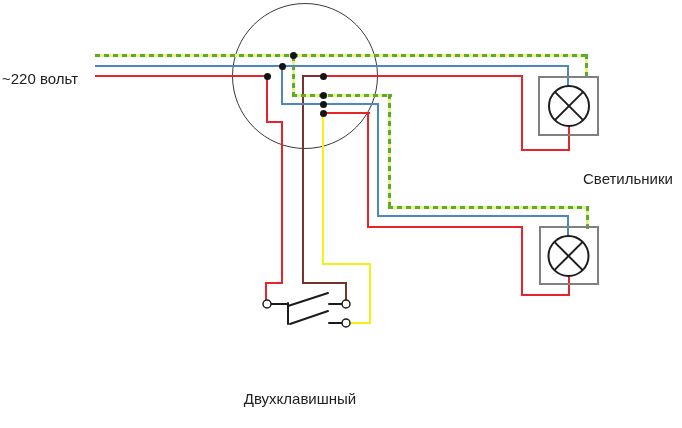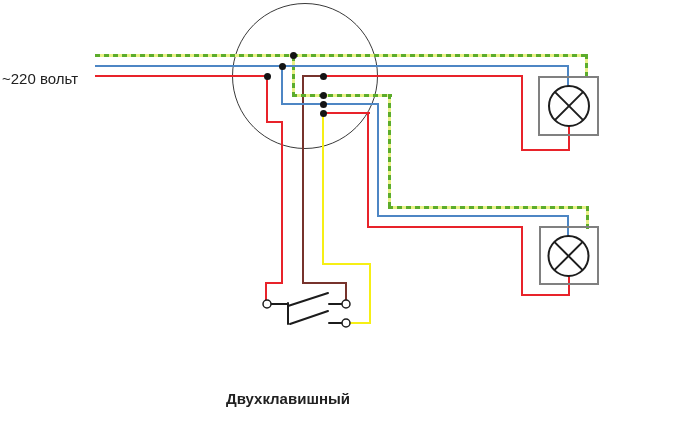--- a/index.html
+++ b/index.html
@@ -14,21 +14,22 @@
   .pe-dash-v{background-image:repeating-linear-gradient(180deg,var(--pe-dash) 0 5px,transparent 5px 9px);}
   .dot{position:absolute;width:7px;height:7px;border-radius:50%;background:#141414;z-index:4;}
   svg.overlay{position:absolute;left:0;top:0;z-index:3;pointer-events:none;}
   #switch-label{text-align:center;line-height:18px;}
 </style>
 </head>
 <body>
 
 <div id="stage" style="--pe-dash: #5cac2b;">
   <div class="label" style="left:2px;top:58px;margin-top:12px;">~220 вольт</div>
-  <div class="label" id="switch-label" style="left:198px;top:390px;width:180px;font-weight:bold;">
+  <div class="label" style="left:583px;top:170px;">Светильники</div>
+  <div class="label" id="switch-label" style="left:210px;top:390px;width:180px;">
     <div>Двухклавишный</div>
   </div>
 <div class="junction-circle" style="left: 232px; top: 3px; width: 144px; height: 144px; border-color: rgb(58, 58, 58);"></div>
     <div class="seg" style="left: 95px; top: 75px; width: 173px; height: 2px; background: rgb(232, 35, 42);"></div>
     <div class="seg" style="left: 266px; top: 75px; width: 2px; height: 48px; background: rgb(232, 35, 42);"></div>
     <div class="seg" style="left: 266px; top: 121px; width: 17px; height: 2px; background: rgb(232, 35, 42);"></div>
     <div class="seg" style="left: 281px; top: 121px; width: 2px; height: 163px; background: rgb(232, 35, 42);"></div>
     <div class="seg" style="left: 265px; top: 282px; width: 18px; height: 2px; background: rgb(232, 35, 42);"></div>
     <div class="seg" style="left: 265px; top: 282px; width: 2px; height: 19px; background: rgb(232, 35, 42);"></div>
     <div class="seg" style="left: 302px; top: 75px; width: 22px; height: 2px; background: rgb(119, 51, 44);"></div>

